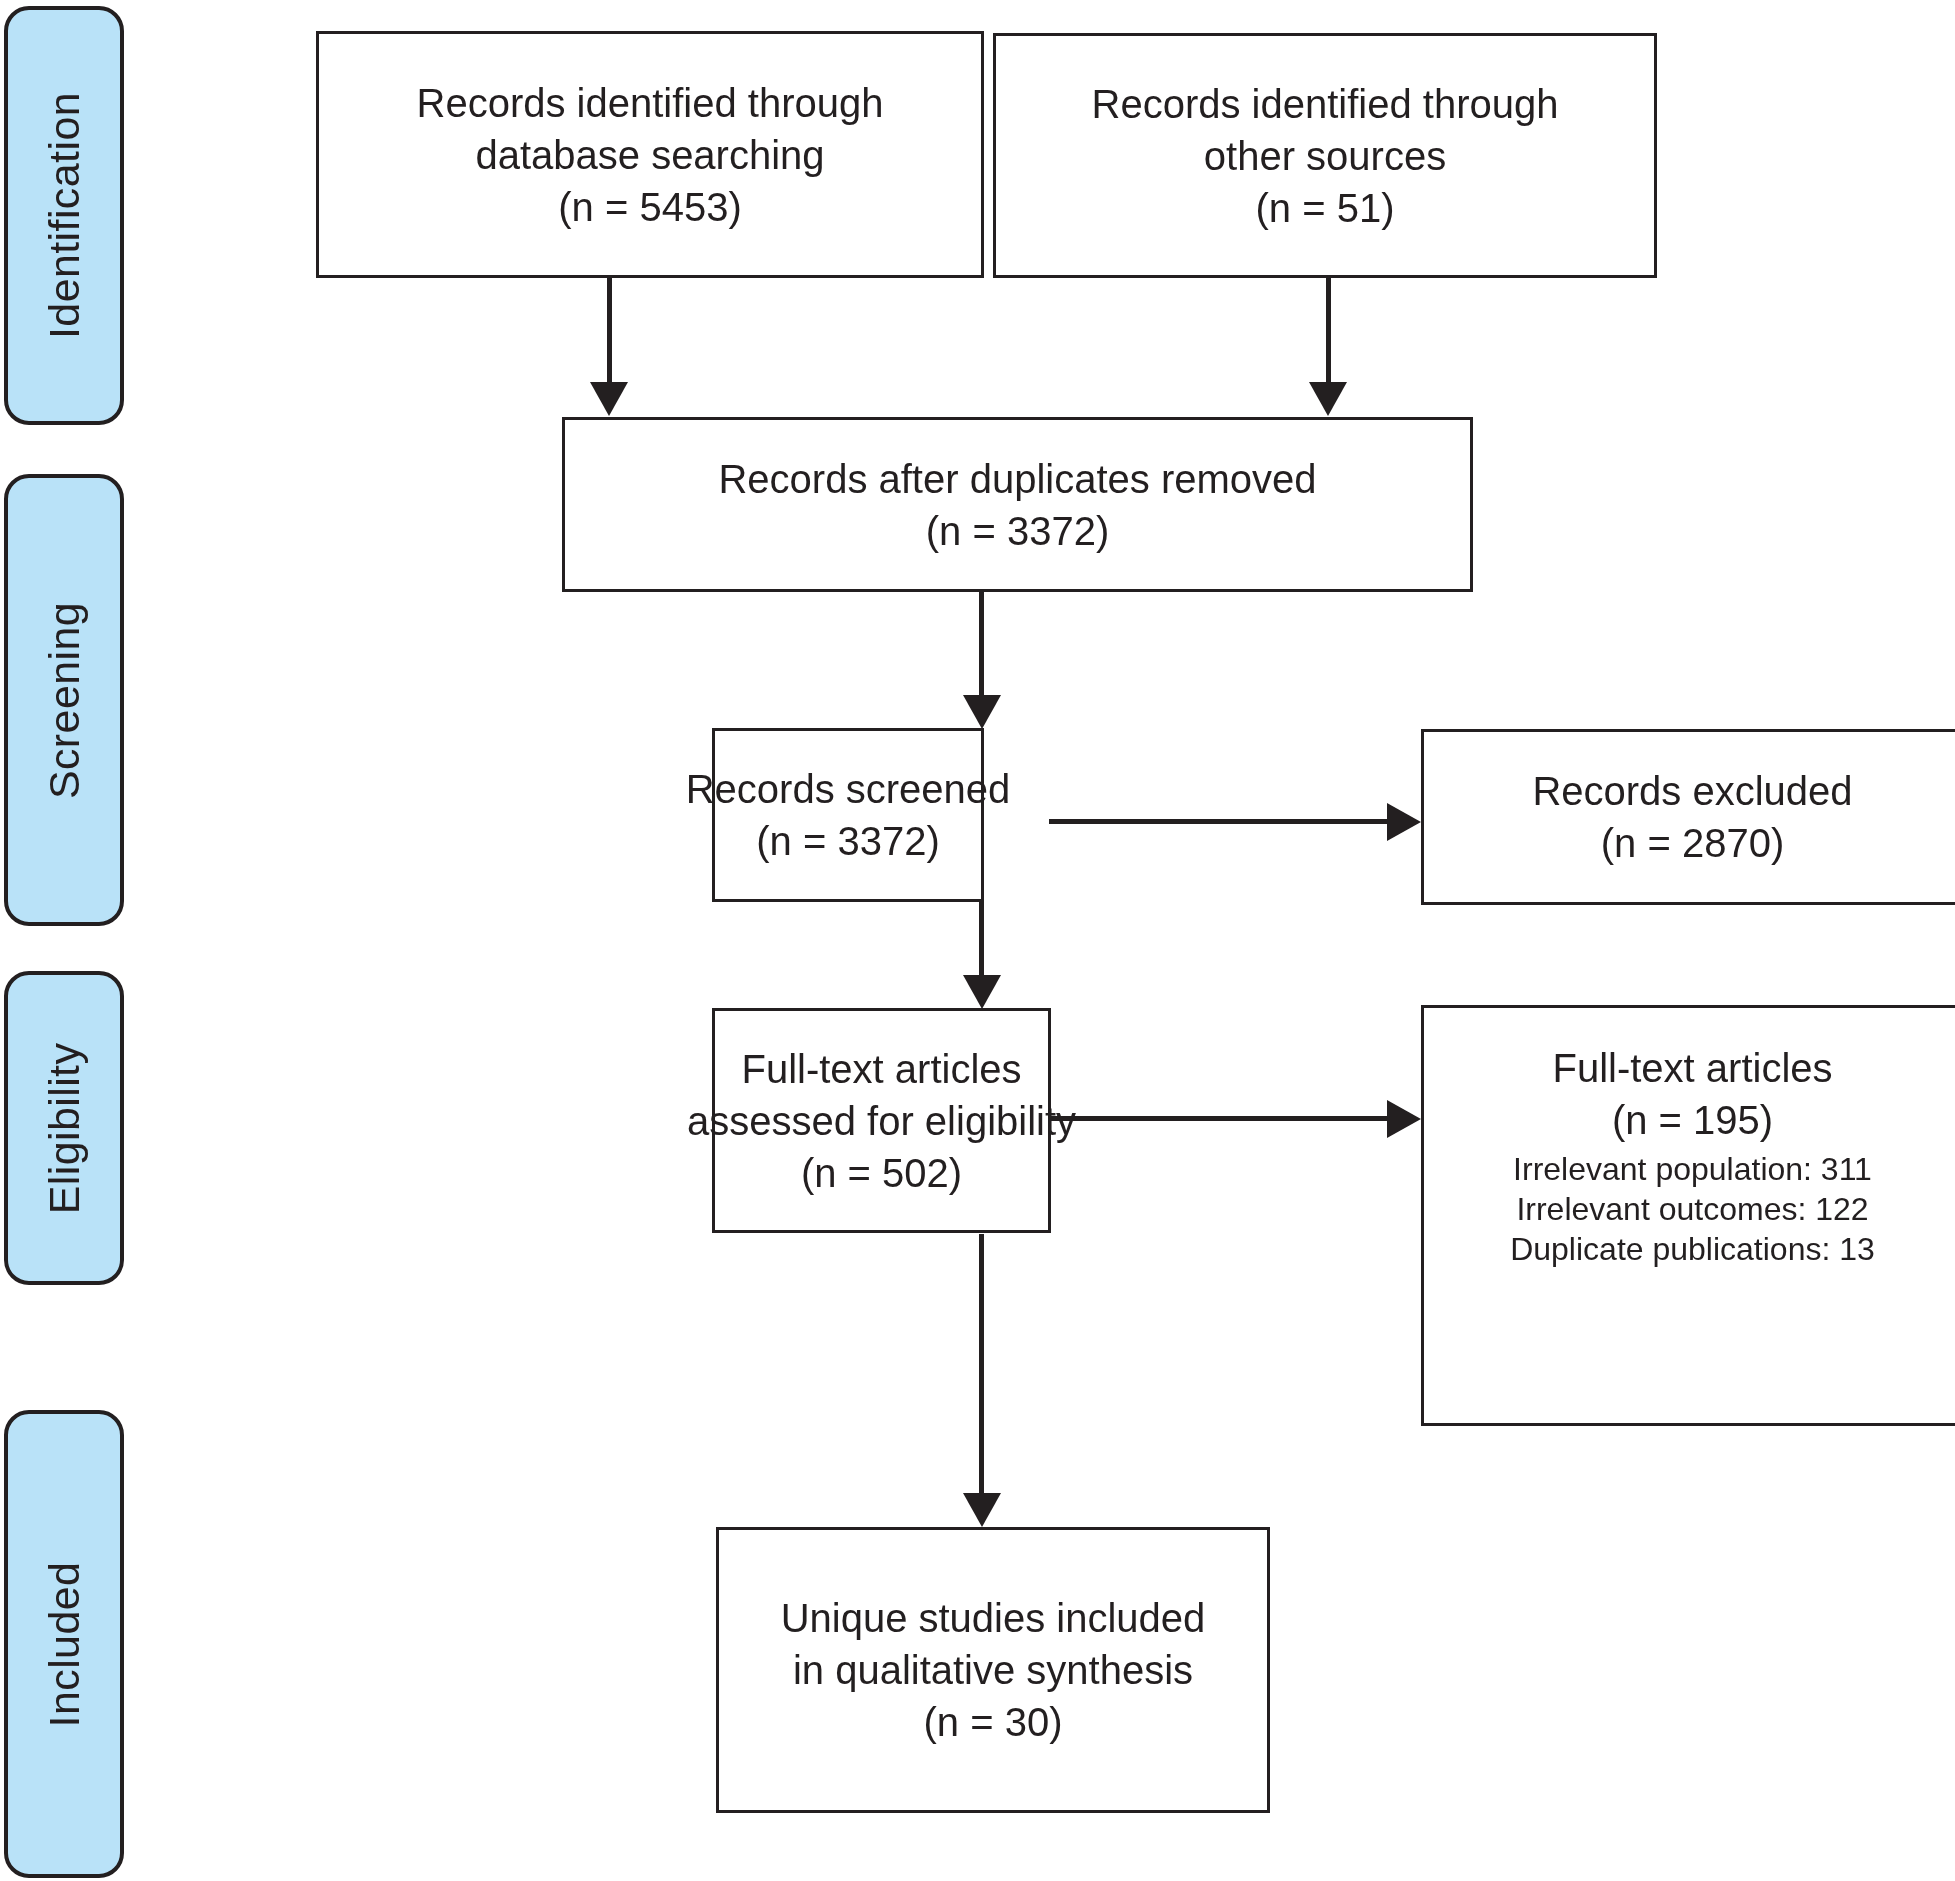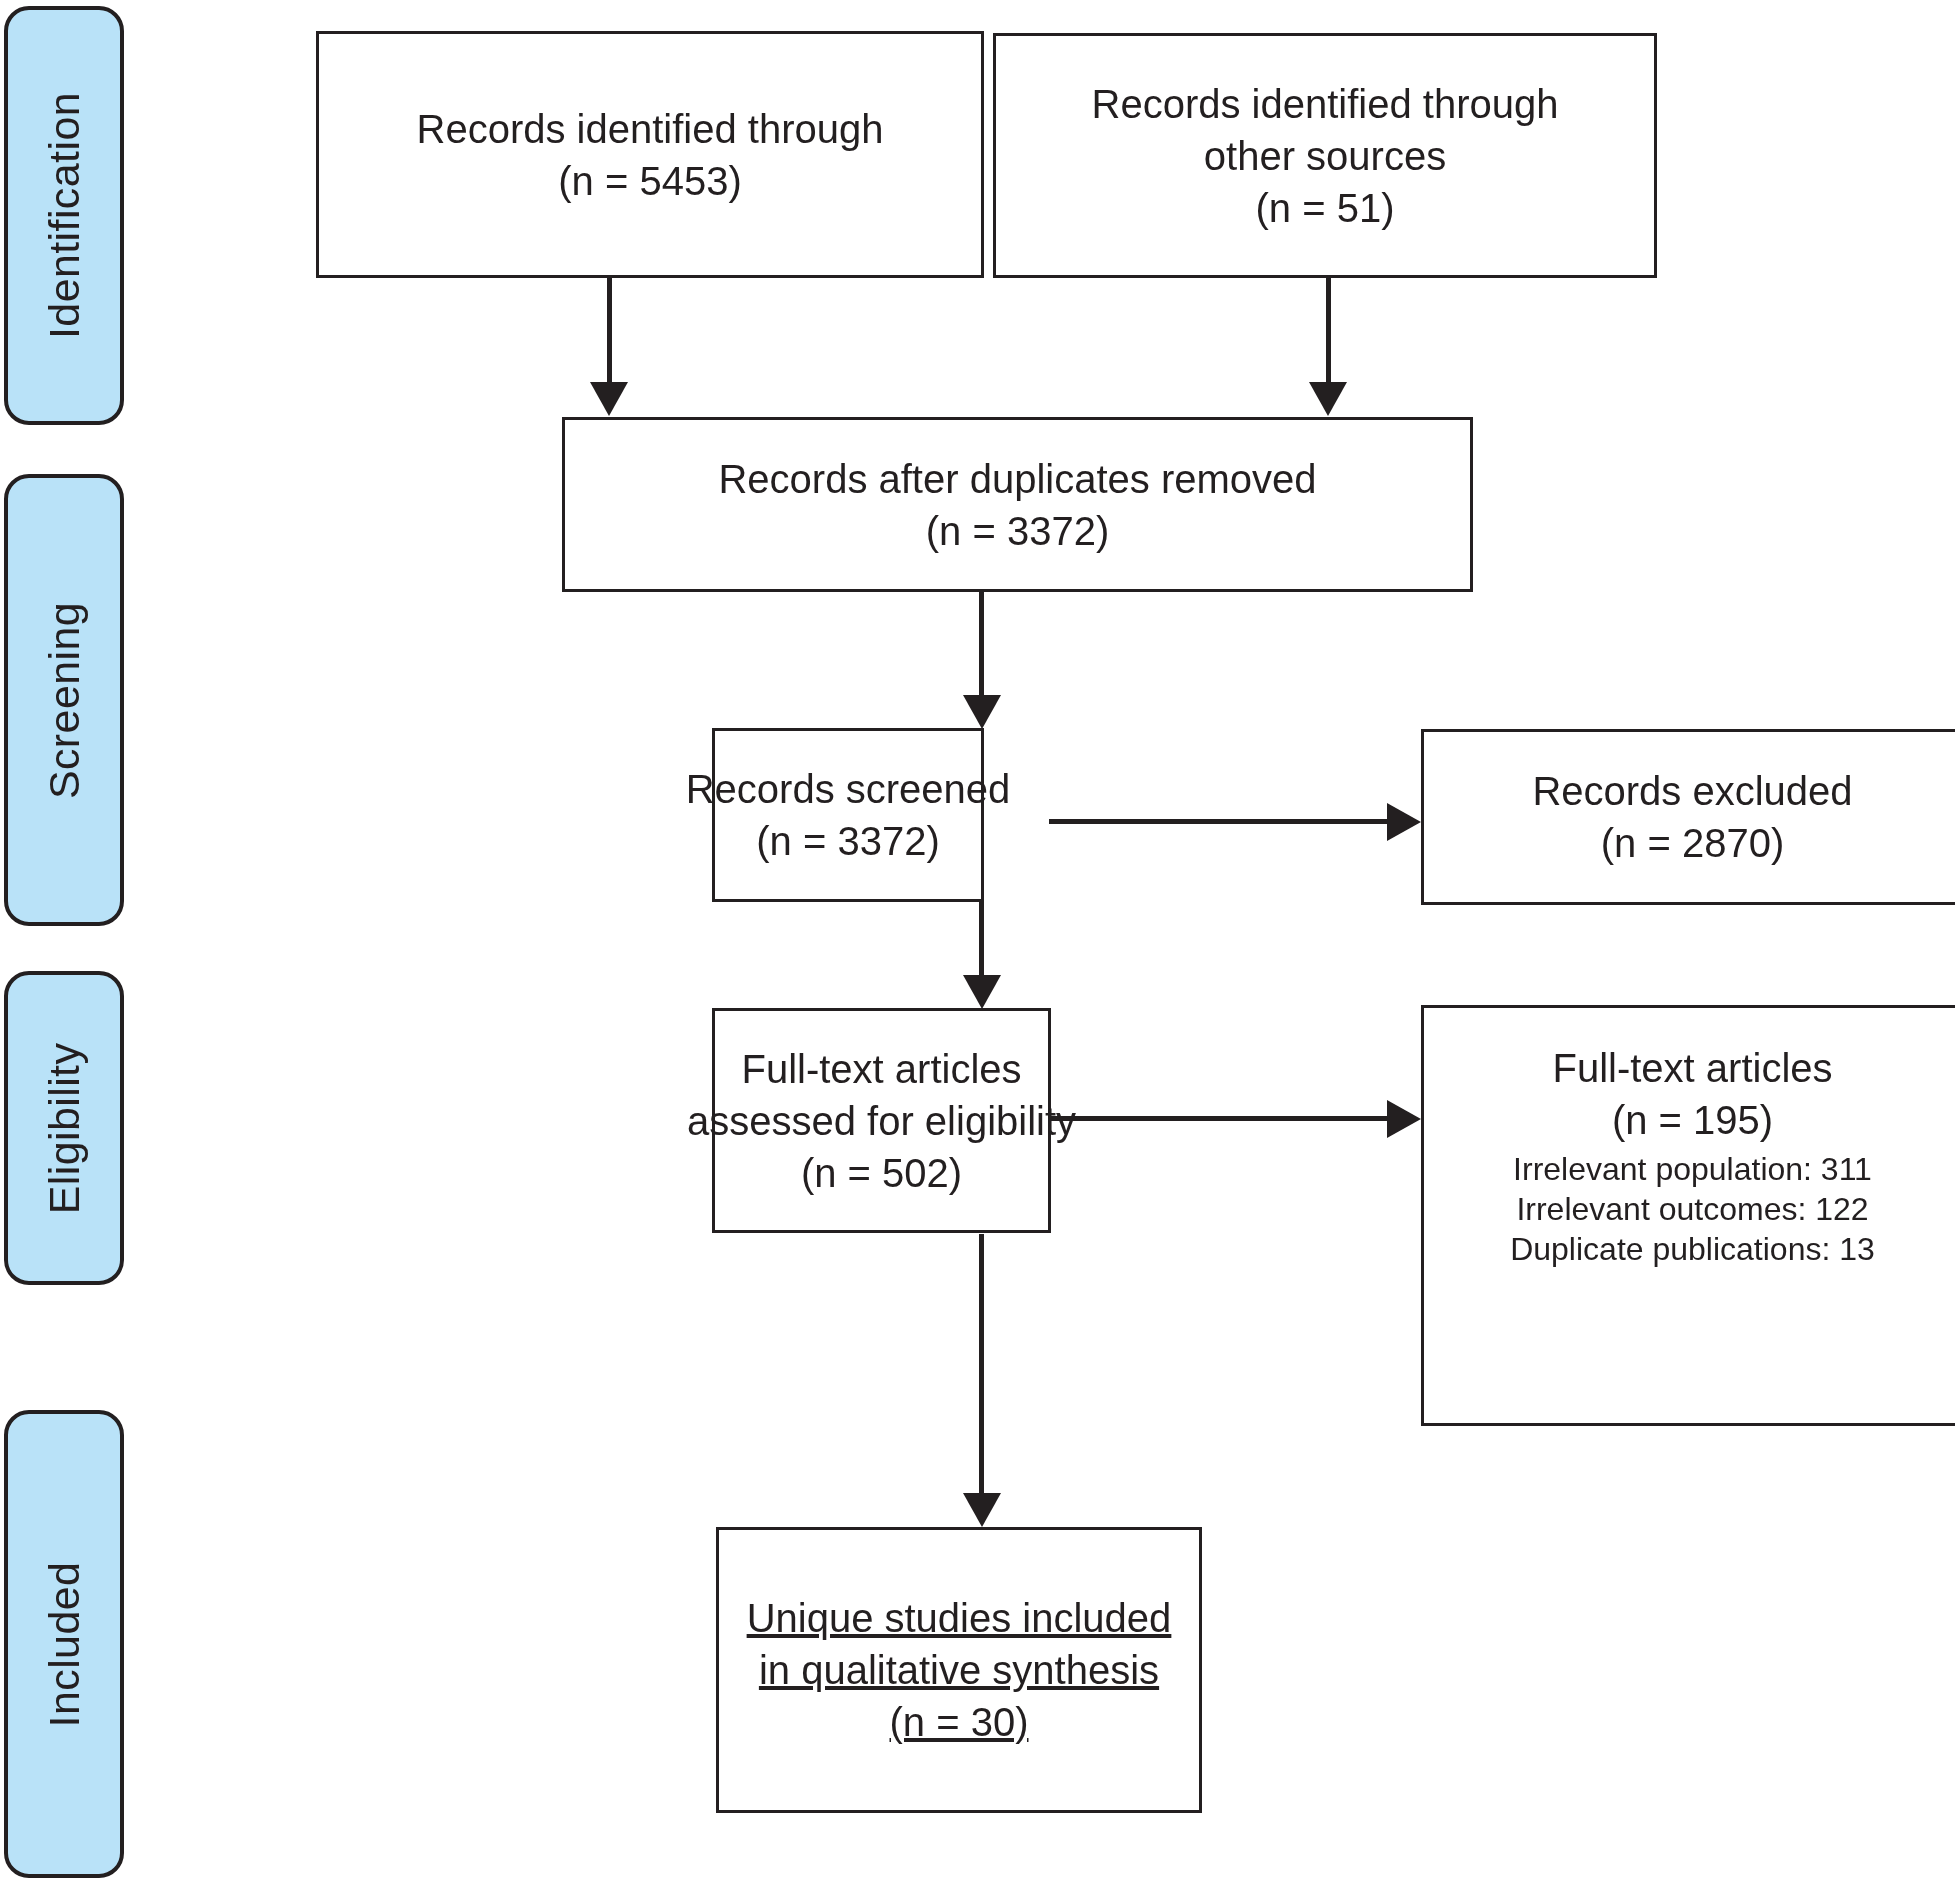--- a/index.html
+++ b/index.html
@@ -110,20 +110,21 @@
   <div class="stage-label" style="left:4.4px; top:971px; width:120px; height:314px;">
     <span class="vtext">Eligibility</span>
   </div>
 
   <div class="stage-label" style="left:4.4px; top:1410px; width:120px; height:468px;">
     <span class="vtext">Included</span>
   </div>
 
   <div class="flow-box" style="left:316px; top:31px; width:668px; height:247px;">
     <div class="line">Records identified through</div>
+    <div class="line">database searching</div>
     <div class="line">(n = 5453)</div>
   </div>
 
   <div class="flow-box" style="left:993px; top:33px; width:664px; height:245px;">
     <div class="line">Records identified through</div>
     <div class="line">other sources</div>
     <div class="line">(n = 51)</div>
   </div>
 
   <div class="vline" style="left:607px; top:278px; height:107px;"></div>
@@ -170,20 +171,20 @@
     <div class="reason-line">Irrelevant outcomes: 122</div>
     <div class="reason-line">Duplicate publications: 13</div>
   </div>
 
   <div class="hline" style="left:1051px; top:1116px; width:338px;"></div>
   <div class="arrow-right" style="left:1387px; top:1100px;"></div>
 
   <div class="vline" style="left:979px; top:1234px; height:263px;"></div>
   <div class="arrow-down" style="left:963px; top:1493px;"></div>
 
-  <div class="flow-box" style="left:716px; top:1527px; width:486px; height:286px;text-decoration:underline;">
+  <div class="flow-box" style="left:716px; top:1527px; width:554px; height:286px;">
     <div class="line">Unique studies included</div>
     <div class="line">in qualitative synthesis</div>
     <div class="line">(n = 30)</div>
   </div>
 
 </div>
 
 
 </body></html>

